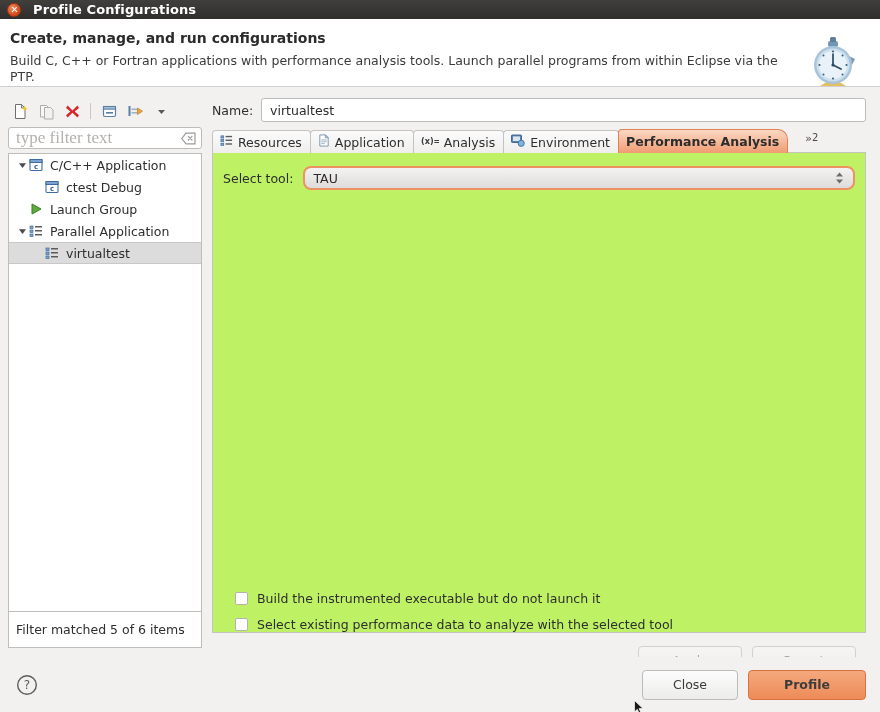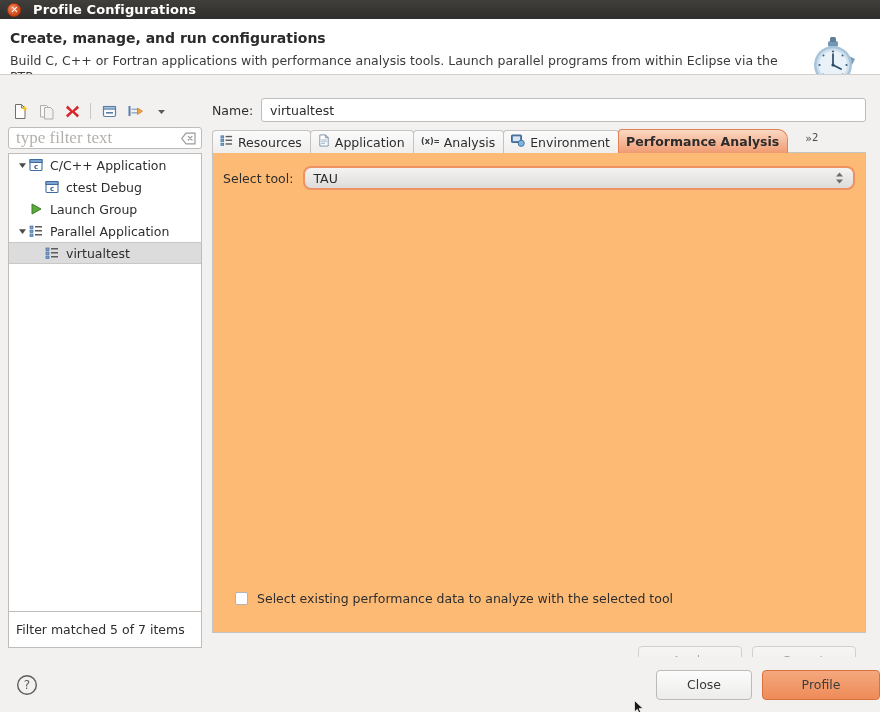--- a/index.html
+++ b/index.html
@@ -50,21 +50,21 @@
     color: #ffffff;
     font-weight: bold;
     font-size: 13px;
     margin-left: 12px;
     letter-spacing: 0.1px;
   }
 
   
   .header {
     position: relative;
-    height: 56px;
+    height: 68px;
     background: #ffffff;
     border-bottom: 1px solid #cfcfcf;
     padding: 8px 12px 0 8px;
     box-sizing: border-box;
     overflow: hidden;
   }
   .header-title {
     font-weight: bold;
     font-size: 14px;
     color: #2b2b2b;
@@ -276,21 +276,21 @@
     font-size: 11px;
     color: #4a4a4a;
     cursor: pointer;
   }
   .tab-overflow sub { font-size: 10px; }
 
   .tab-content {
     position: relative;
     top: -1px;
     height: 481px;
-    background: #fdba74;
+    background: #bef264;
     border: 1px solid #c5c3c1;
     box-sizing: border-box;
     padding: 12px 10px 0 10px;
   }
   .tool-row {
     display: flex;
     align-items: center;
     height: 26px;
   }
   .tool-label {
@@ -392,24 +392,25 @@
     cursor: pointer;
     flex: 0 0 auto;
   }
   .footer-spacer { flex: 1 1 auto; }
   .btn-close {
     min-width: 96px; height: 30px;
     margin-right: 10px;
   }
   .btn-profile {
     min-width: 118px; height: 30px;
+    margin-right: 14px;
     background: linear-gradient(to bottom, #f4a87d, #ee8b58);
     border: 1px solid #d8713d;
     color: #3d3d3d;
-    font-weight: normal;
+    font-weight: bold;
   }
   .cursor-arrow {
     position: absolute;
     left: 634px; top: 700px;
     width: 11px; height: 15px;
   }
 </style>
 </head>
 <body>
 
@@ -570,21 +571,21 @@
             <rect x="6" y="2" width="7" height="1.5" fill="#5b5b5b"></rect>
             <rect x="6" y="6" width="7" height="1.5" fill="#5b5b5b"></rect>
             <rect x="6" y="10" width="7" height="1.5" fill="#5b5b5b"></rect>
           </svg>
         </span>
         <span class="tree-label">virtualtest</span>
       </div>
 
     </div>
 
-    <div class="filter-status">Filter matched 5 of 7 items</div>
+    <div class="filter-status">Filter matched 5 of 6 items</div>
   </div>
 
   <div class="right-panel">
 
     <div class="name-row">
       <span class="name-label">Name:</span>
       <div class="name-field">
         <input type="text" value="virtualtest" style="">
       </div>
     </div>
@@ -660,20 +661,24 @@
             <svg width="9" height="5" viewBox="0 0 9 5">
                 <path d="M4.5 4.5 L1 0.5 L8 0.5 Z" fill="#6e6c6a"></path>
               </svg>
           </span>
         </div>
       </div>
 
       <div class="checks">
         <div class="check-row">
           <span class="checkbox"></span>
+          <span class="check-label">Build the instrumented executable but do not launch it</span>
+        </div>
+        <div class="check-row">
+          <span class="checkbox"></span>
           <span class="check-label">Select existing performance data to analyze with the selected tool</span>
         </div>
       </div>
 
     </div>
 
     <div class="apply-bar">
       <div class="btn disabled">Apply</div>
       <div class="btn disabled">Revert</div>
     </div>

